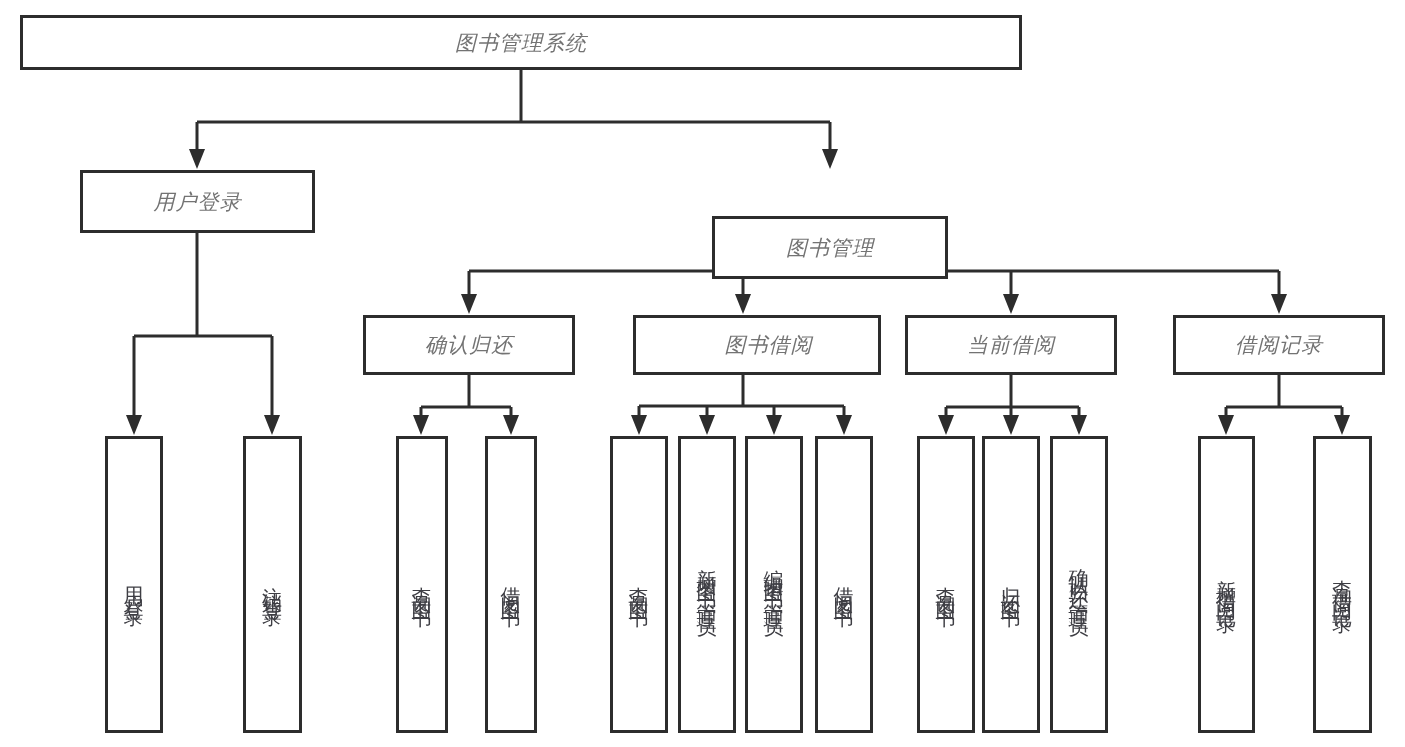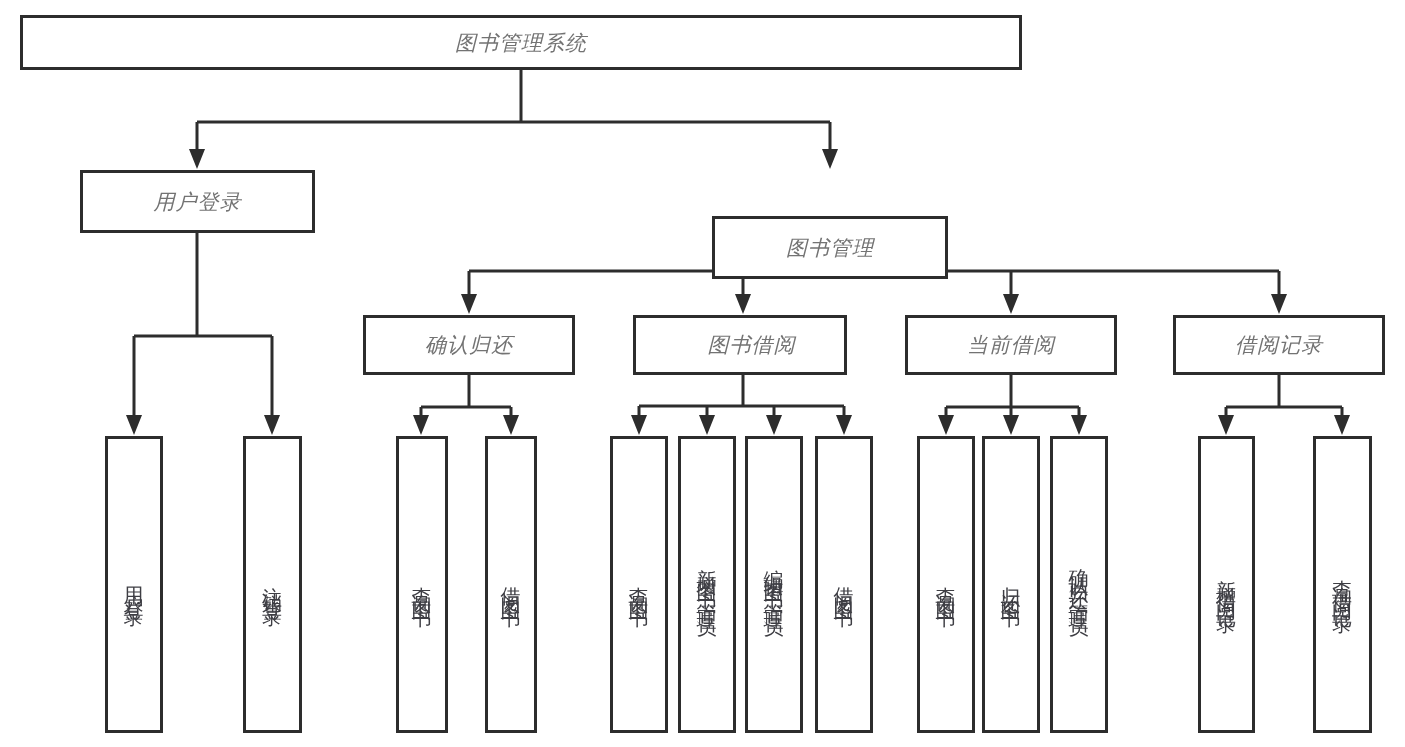--- a/index.html
+++ b/index.html
@@ -43,21 +43,21 @@
     color: #3e3e44;
     line-height: 1;
   }
   
   .n-root  { left: 20px;  top: 15px;  width: 1002px; height: 55px; }
   
   .n-ul    { left: 80px;  top: 170px; width: 235px; height: 63px; }
   .n-bm    { left: 712px; top: 170px; width: 236px; height: 63px; margin-top: 46px; }
   
   .n-nb    { left: 363px;  top: 315px; width: 212px; height: 60px; }
-  .n-bb    { left: 633px;  top: 315px; width: 214px; height: 60px; padding-left: 23px; }
+  .n-bb    { left: 633px;  top: 315px; width: 248px; height: 60px; padding-left: 23px; }
   .n-cb    { left: 905px;  top: 315px; width: 212px; height: 60px; }
   .n-br    { left: 1173px; top: 315px; width: 212px; height: 60px; }
   
   .leaf    { top: 436px; height: 297px; }
   .n-g1l1  { left: 105px;  width: 58px; }
   .n-g1l2  { left: 243px;  width: 59px; }
   .n-g2l1  { left: 396px;  width: 52px; }
   .n-g2l2  { left: 485px;  width: 52px; }
   .n-g3l1  { left: 610px;  width: 58px; }
   .n-g3l2  { left: 678px;  width: 58px; }

